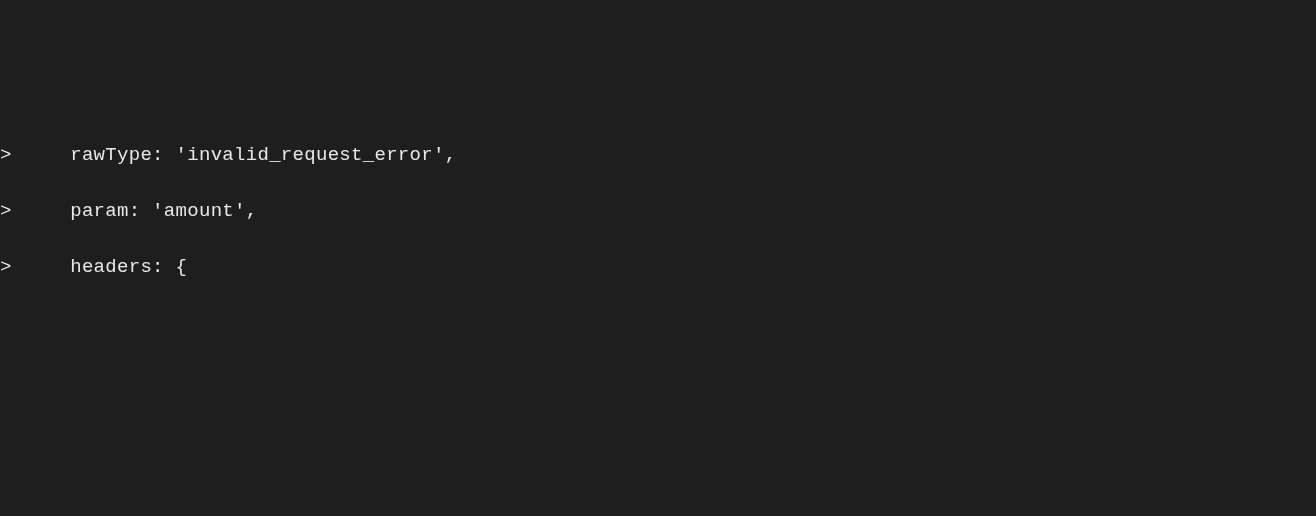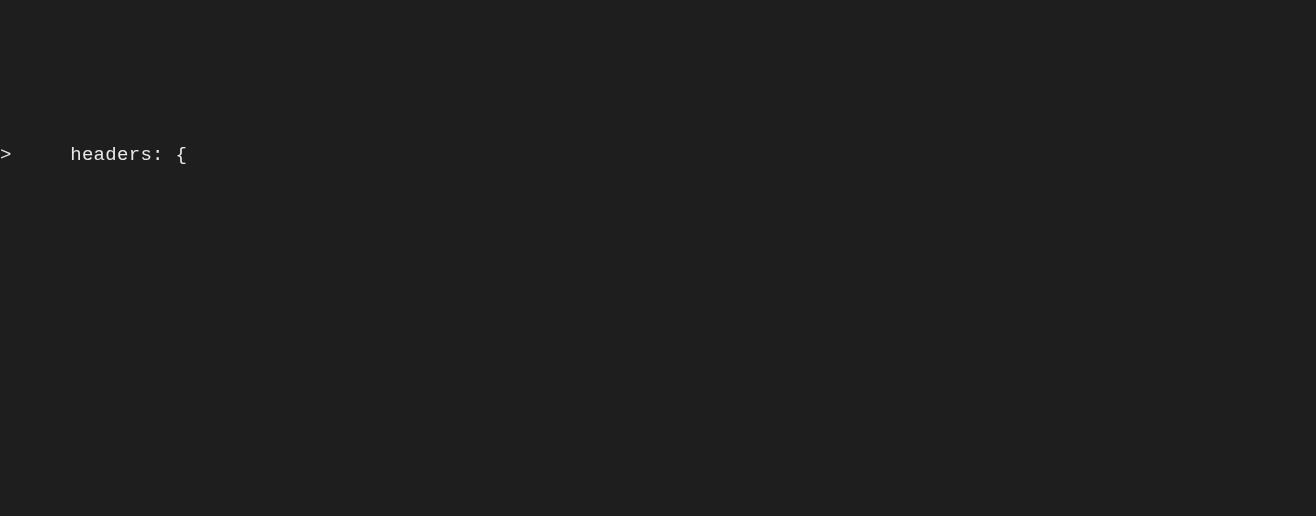--- a/index.html
+++ b/index.html
@@ -27,20 +27,22 @@
     .line {
       display: block;
     }
   </style>
 </head>
 <body>
 
 
 
 <div class="terminal">
+<span class="line">&gt;     rawType: 'invalid_request_error',</span>
+<span class="line">&gt;     param: 'amount',</span>
 <span class="line">&gt;     headers: {</span>
 
 
 
 
 
 
 
 
 

